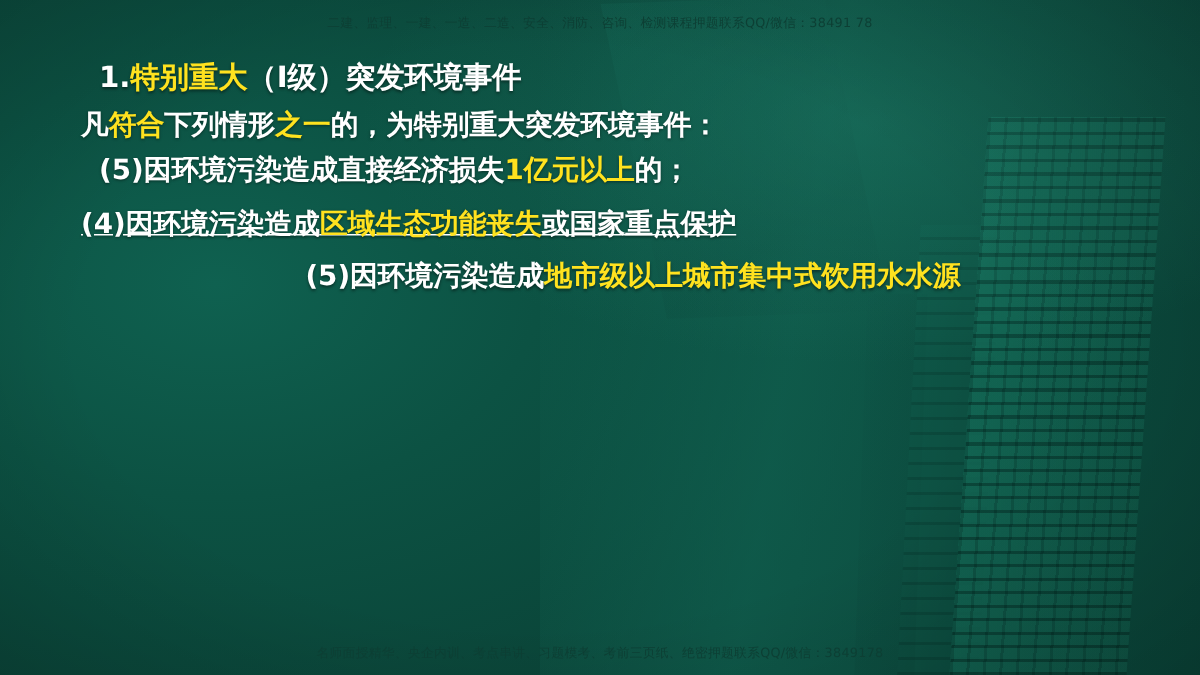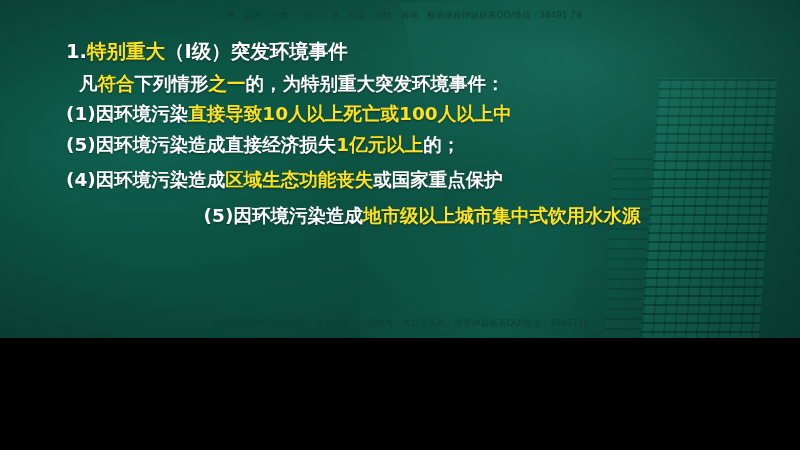--- a/index.html
+++ b/index.html
@@ -3,21 +3,21 @@
 <meta charset="utf-8">
 <style>
   html, body {
     margin: 0;
     padding: 0;
     background: #000;
   }
   .slide {
     position: relative;
     width: 800px;
-    height: 338px;
+    height: 450px;
     overflow: hidden;
     font-family: "DejaVu Sans", "Liberation Sans", sans-serif;
     background: #0b5243;
   }
 
   
   .bg-base {
     position: absolute;
     inset: 0;
     background:
@@ -115,25 +115,25 @@
     font-weight: bold;
     color: #ffffff;
     white-space: nowrap;
     text-shadow: 0 1px 2px rgba(0,0,0,0.45);
     font-family: "DejaVu Sans", "Liberation Sans", sans-serif;
   }
   .line .y { color: #ffe21f; }
   .line .w { color: #ffffff; }
 
   .l-title   { margin: 0 0 0 44px; font-size: 19.5px; }
-  .l-intro   { margin: 13px 0 0 57px; }
+  .l-intro   { margin: 13px 0 0 32px; }
   .l-item    { margin: 12px 0 0 44px; }
   .l-wrap    { margin: 8px 0 0 6px; }
   .l-item-5  { margin: 17px 0 0 44px; text-align: center; }
-  .l-item-4  { margin: 17px 0 0 44px; }
+  .l-item-4  { margin: 17px 0 0 32px; text-decoration: underline; }
 </style>
 </head>
 <body>
 
 <div class="slide">
 
   <div class="bg-base"></div>
 
   <div class="bg-photo">
     <div class="sky-glow"></div>
@@ -146,21 +146,20 @@
   </div>
 
   <div class="watermark watermark-top">二建、监理、一建、一造、二造、安全、消防、咨询、检测课程押题联系QQ/微信：38491 78</div>
 
   <div class="content">
 
     <div class="line l-title"><span class="w">1.</span><span class="y">特别重大</span><span class="w">（I级）突发环境事件</span></div>
 
     <div class="line l-intro"><span class="w">凡</span><span class="y">符合</span><span class="w">下列情形</span><span class="y">之一</span><span class="w">的，为特别重大突发环境事件：</span></div>
 
-    <div class="line l-item"><span class="w">(1)因环境污染</span><span class="y">直接导致10人以上死亡或100人以上中</span></div>
 
 
     <div class="line l-item"><span class="w">(5)因环境污染造成直接经济损失</span><span class="y">1亿元以上</span><span class="w">的；</span></div>
 
     <div class="line l-item-4"><span class="w">(4)因环境污染造成</span><span class="y">区域生态功能丧失</span><span class="w">或国家重点保护</span></div>
 
     <div class="line l-item-5"><span class="w">(5)因环境污染造成</span><span class="y">地市级以上城市集中式饮用水水源</span></div>
 
   </div>
 

